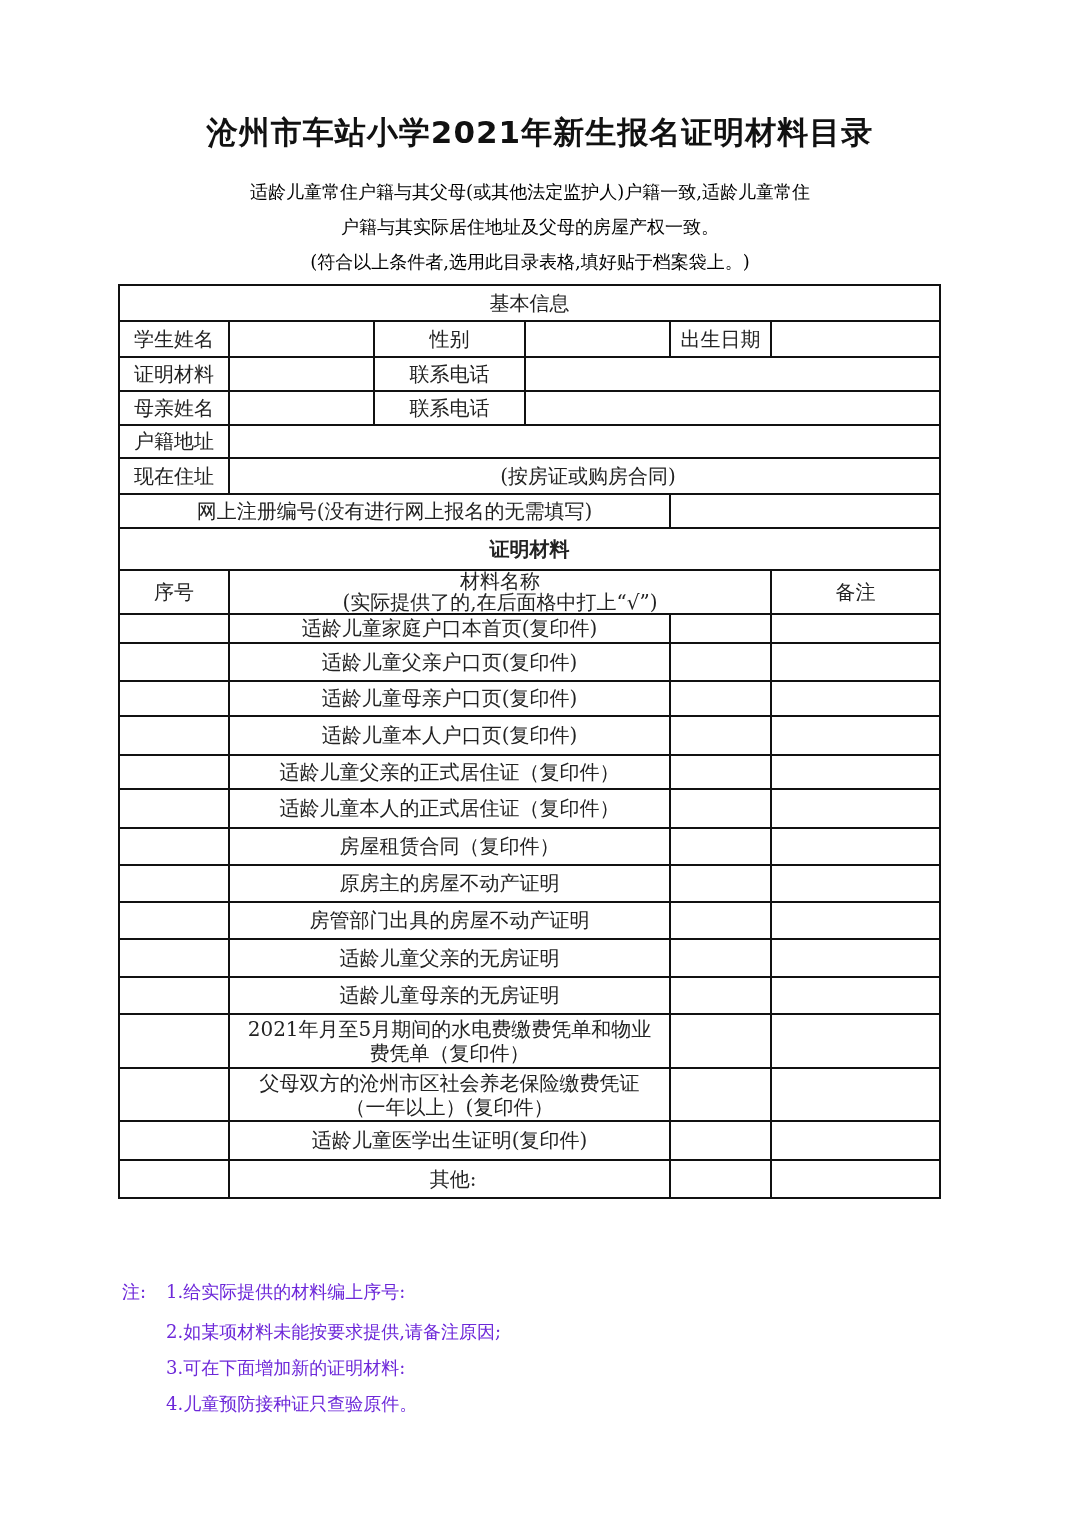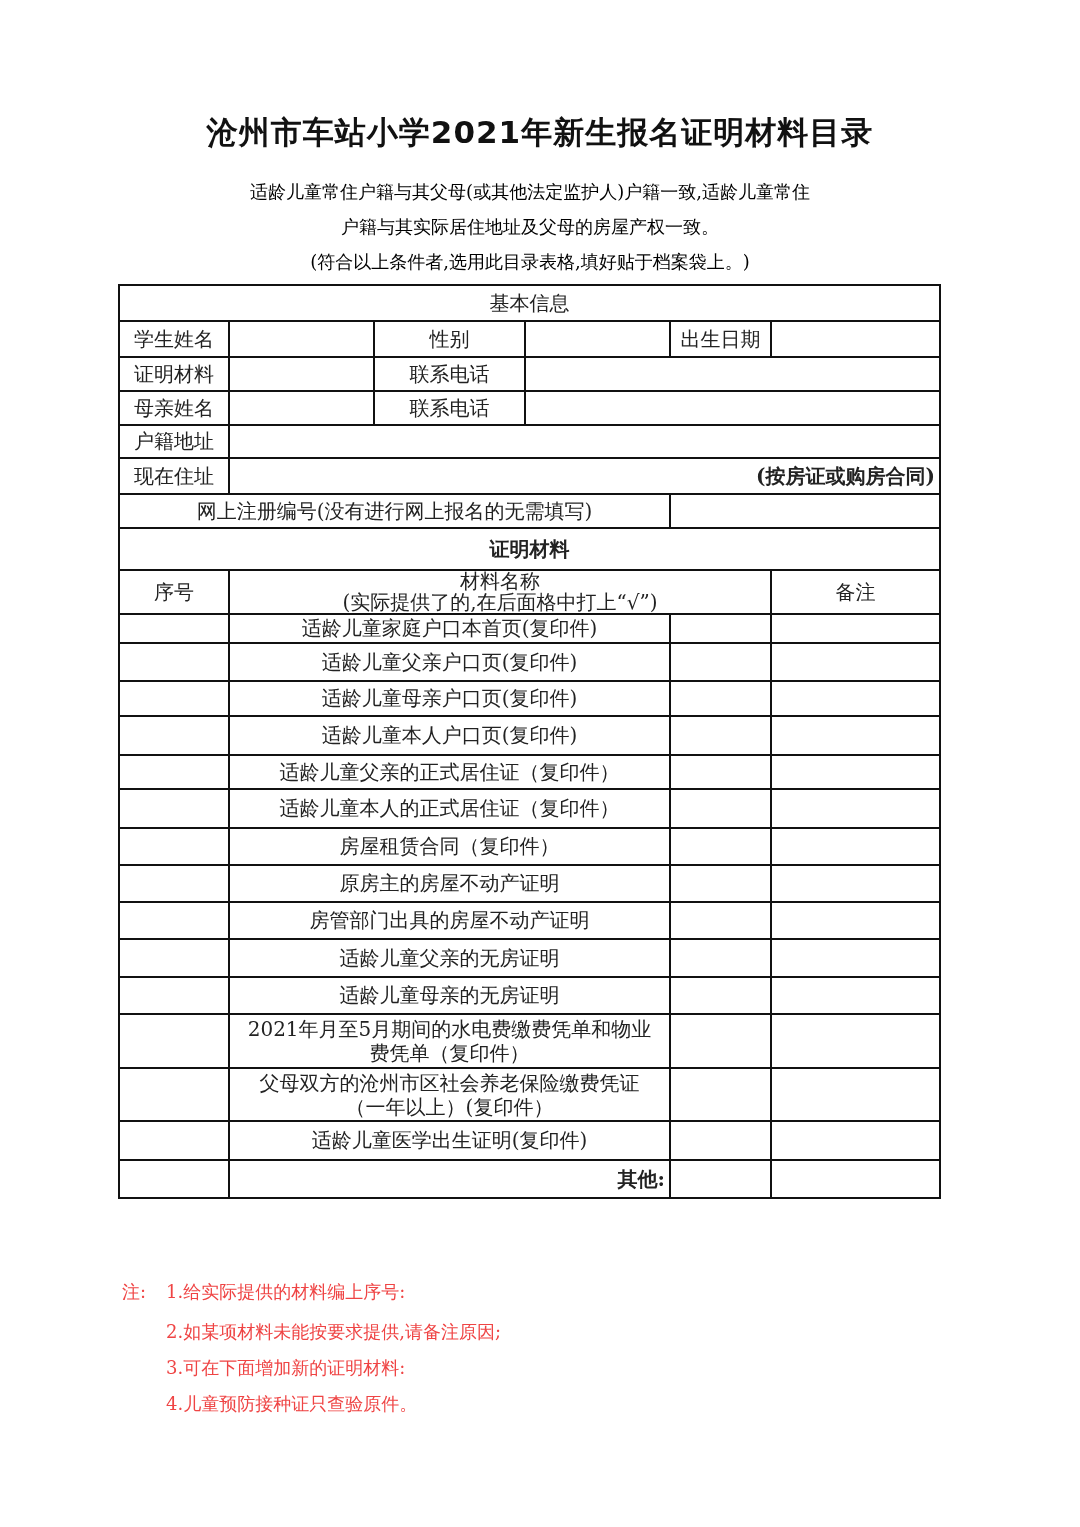--- a/index.html
+++ b/index.html
@@ -3,25 +3,25 @@
 <meta charset="utf-8">
 <style>
   html, body { margin:0; padding:0; }
   body { width:1080px; height:1527px; background:#ffffff; position:relative; overflow:hidden;
          font-family:"DejaVu Serif","Liberation Serif",serif; color:#1a1a1a; }
   .title { position:absolute; left:0; width:1080px; top:112px; text-align:center;
            font-family:"DejaVu Sans","Liberation Sans",sans-serif; font-weight:bold; font-size:31px; color:#111; letter-spacing:1px; }
   .intro { position:absolute; left:0; width:1060px; text-align:center; font-size:18px; color:#000000; }
   table.form { position:absolute; left:118px; top:284px; width:821px; border-collapse:collapse; table-layout:fixed; }
   table.form td { border:2px solid #111; padding:0 4px; font-size:20px; color:#222; text-align:center; vertical-align:middle; overflow:hidden; white-space:nowrap; }
-  table.form td.left { text-align:right; padding-left:11px;font-weight:bold; }
+  table.form td.left { text-align:center; padding-left:11px; }
   table.form td.wrap { white-space:normal; line-height:24px; }
   .bold { font-family:"DejaVu Sans","Liberation Sans",sans-serif; font-weight:bold; }
   .hdr2 { font-size:18px; line-height:21px; white-space:normal; }
-  .notes { position:absolute; left:122px; top:1274px; font-size:18px; color:#ef4444; }
+  .notes { position:absolute; left:122px; top:1274px; font-size:18px; color:#6d28d9; }
   .note-row { height:36px; line-height:36px; }
   .note-prefix { display:inline-block; width:44px; }
 </style>
 </head>
 <body>
 
 <div class="title">沧州市车站小学2021年新生报名证明材料目录</div>
 <div class="intro" style="top:180px;">适龄儿童常住户籍与其父母(或其他法定监护人)户籍一致,适龄儿童常住</div>
 <div class="intro" style="top:215px;">户籍与其实际居住地址及父母的房屋产权一致。</div>
 <div class="intro" style="top:250px;">(符合以上条件者,选用此目录表格,填好贴于档案袋上。)</div>

